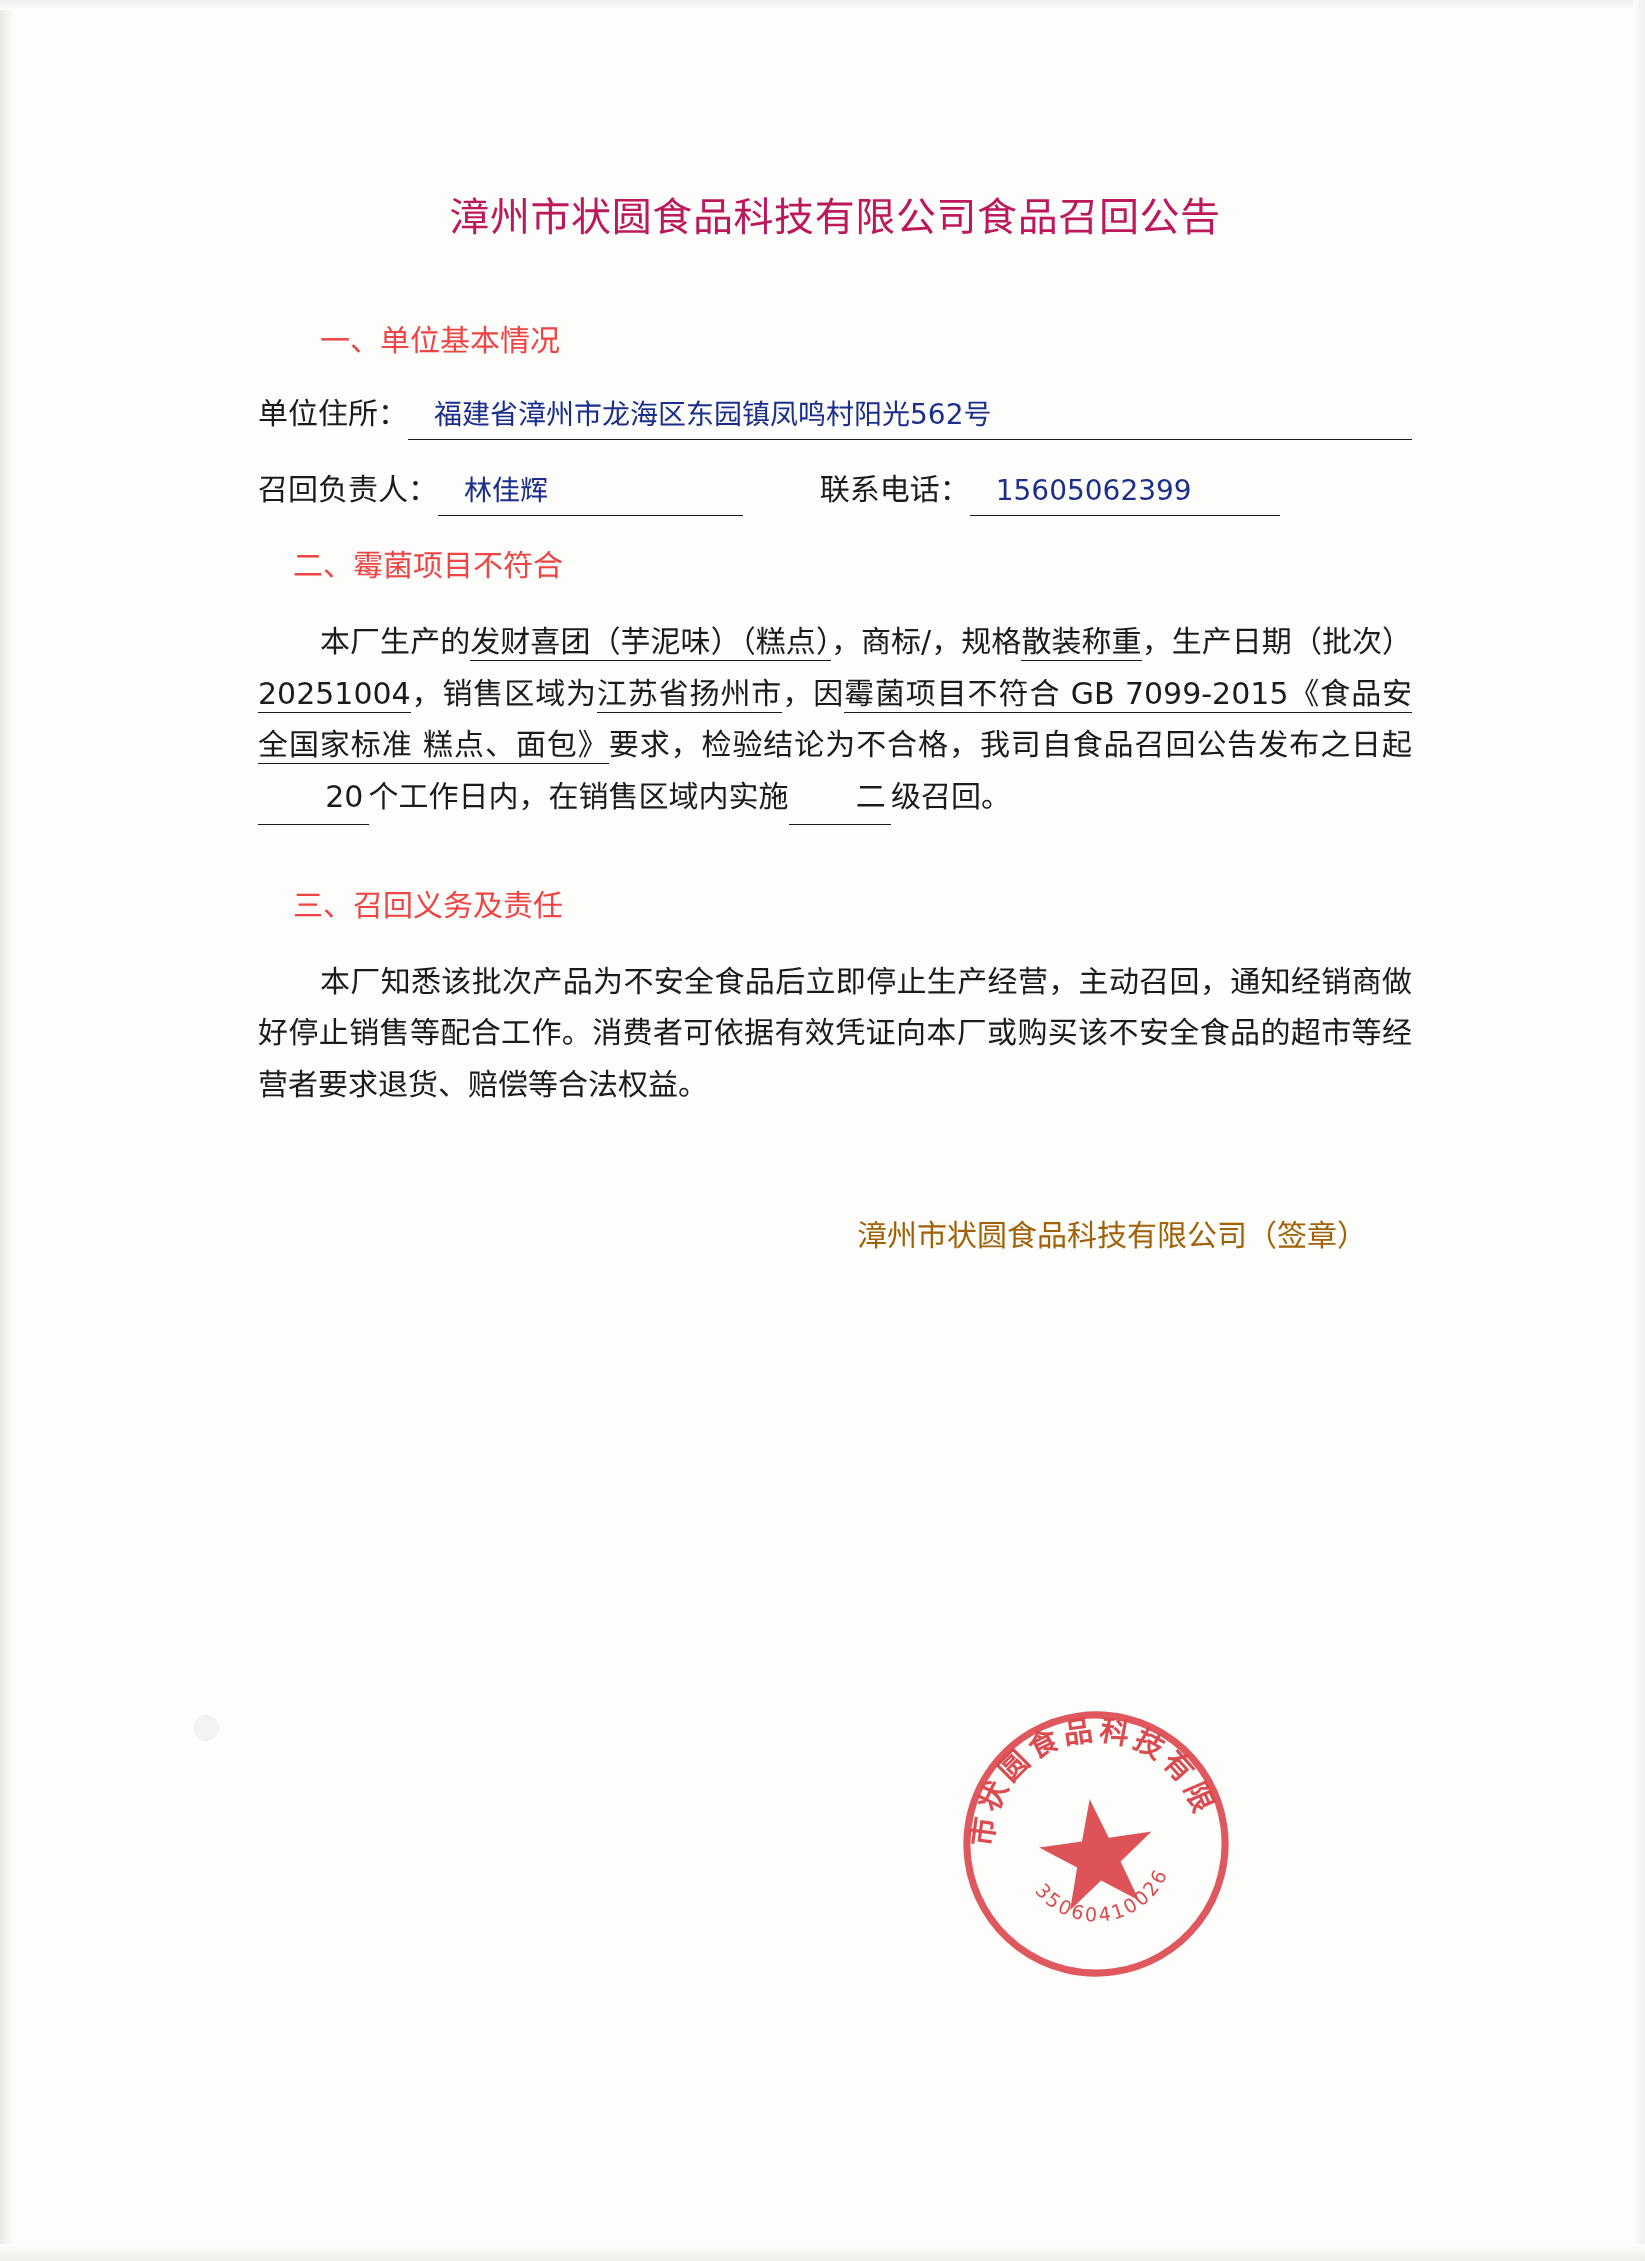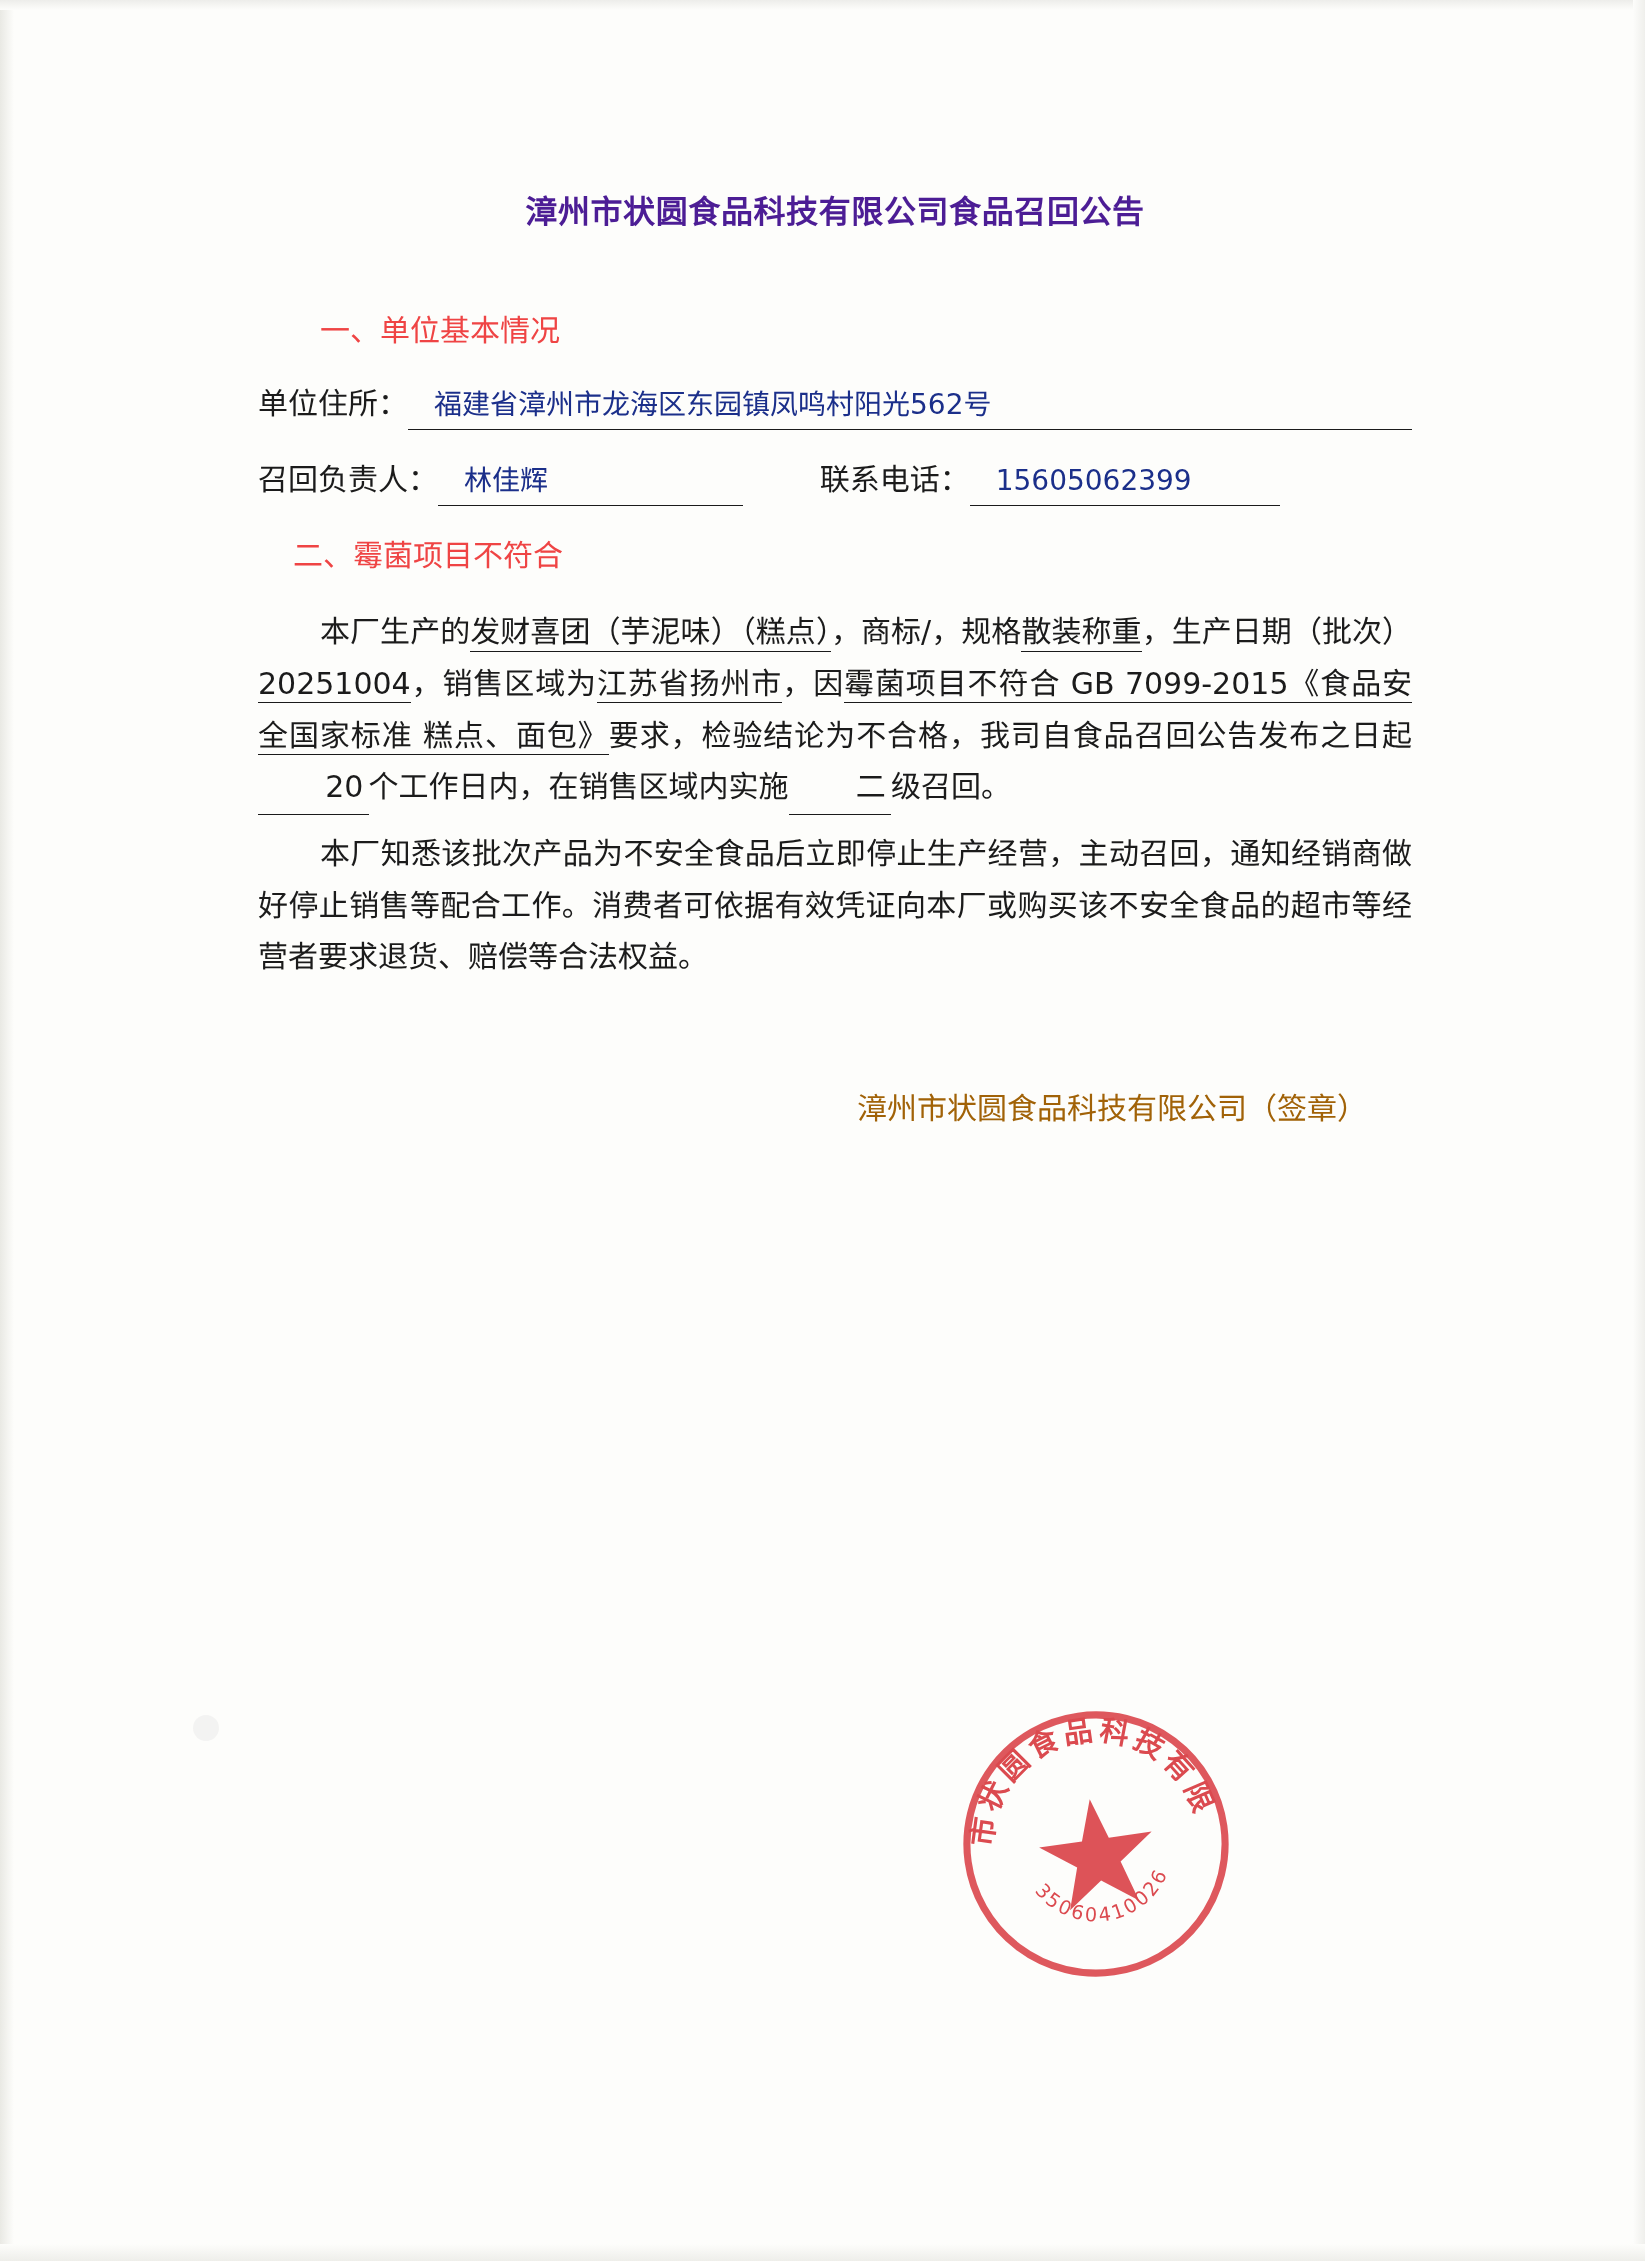--- a/index.html
+++ b/index.html
@@ -53,25 +53,25 @@
 
   .doc-body {
     position: absolute;
     left: 258px;
     top: 193px;
     width: 1154px;
   }
 
   .doc-title {
     font-family: "DejaVu Sans", "Liberation Sans", sans-serif;
-    font-weight: bold;
-    font-size: 32px;
+    font-weight: normal;
+    font-size: 40px;
     letter-spacing: 0.6px;
     text-align: center;
-    color: #4c1d95;
+    color: #be185d;
     margin: 0 0 77px 0;
     line-height: 1.2;
   }
 
   .section-heading {
     font-size: 30px;
     color: #ef4444;
     margin: 0 0 28px 0;
     text-indent: 62px;
     line-height: 1.5;
@@ -198,20 +198,21 @@
       <span class="field-label">联系电话：</span>
       <span class="field-value ink fixed-c">15605062399</span>
     </div>
 
     <p class="section-heading tight-indent">二、霉菌项目不符合</p>
 
     <p class="para indent">
       <span>本厂生产的</span><span class="u">发财喜团（芋泥味）（糕点）</span><span>，商标/，规格</span><span class="u">散装称重</span><span>，生产日期（批次）</span><span class="u">20251004</span><span>，销售区域为</span><span class="u">江苏省扬州市</span><span>，因</span><span class="u">霉菌项目不符合 GB 7099-2015《食品安全国家标准 糕点、面包》</span><span>要求，检验结论为不合格，我司自食品召回公告发布之日起</span><span class="blank-short">20</span><span>个工作日内，在销售区域内实施</span><span class="blank-short">二</span><span>级召回。</span>
     </p>
 
+    <p class="section-heading tight-indent" style="margin-top:58px;">三、召回义务及责任</p>
 
     <p class="para indent">本厂知悉该批次产品为不安全食品后立即停止生产经营，主动召回，通知经销商做好停止销售等配合工作。消费者可依据有效凭证向本厂或购买该不安全食品的超市等经营者要求退货、赔偿等合法权益。</p>
 
     <div class="signature-block">
       <span class="signature-line">漳州市状圆食品科技有限公司（签章）</span>
     </div>
 
   </div>
 
   <div class="watermark-faint"></div>

